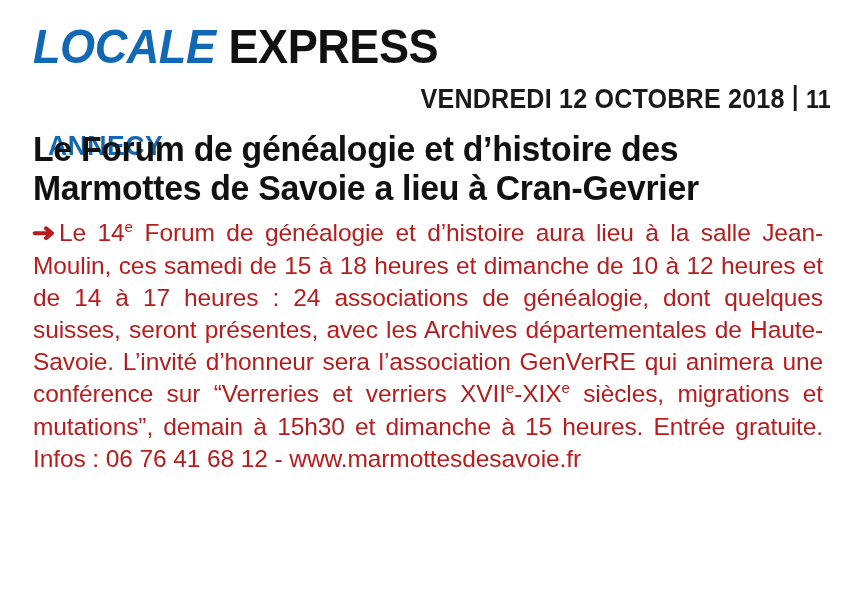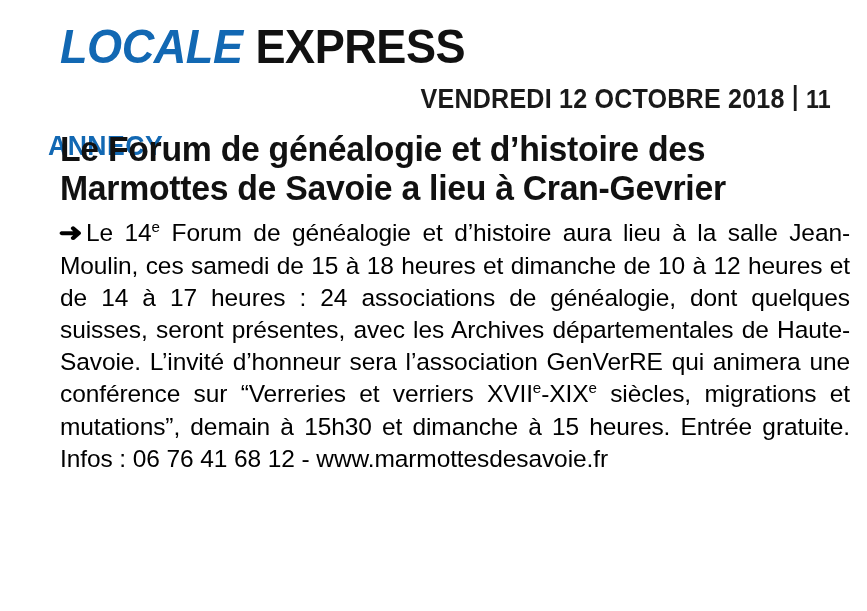--- a/index.html
+++ b/index.html
@@ -12,21 +12,21 @@
     height: 611px;
     font-family: "Liberation Sans", sans-serif;
     color: #111111;
     overflow: hidden;
   }
   .page {
     position: relative;
     width: 867px;
     height: 486px;
     box-sizing: border-box;
-    padding: 22px 30px 0 60px;
+    padding: 22px 30px 0 33px;
   }
 
   
   .masthead {
     display: flex;
     align-items: baseline;
     gap: 14px;
     font-family: "Liberation Sans", sans-serif;
     font-weight: bold;
     font-size: 49px;
@@ -103,21 +103,21 @@
     white-space: nowrap;
   }
 
   
   .body-text {
     margin-top: 9px;
     font-size: 24.5px;
     line-height: 1.315;
     text-align: justify;
     text-justify: inter-word;
-    color: #000000;
+    color: #b91c1c;
     width: 790px;
     letter-spacing: -0.1px;
   }
   .body-text sup {
     font-size: 0.62em;
     vertical-align: super;
     line-height: 0;
   }
   .arrow {
     font-weight: bold;

